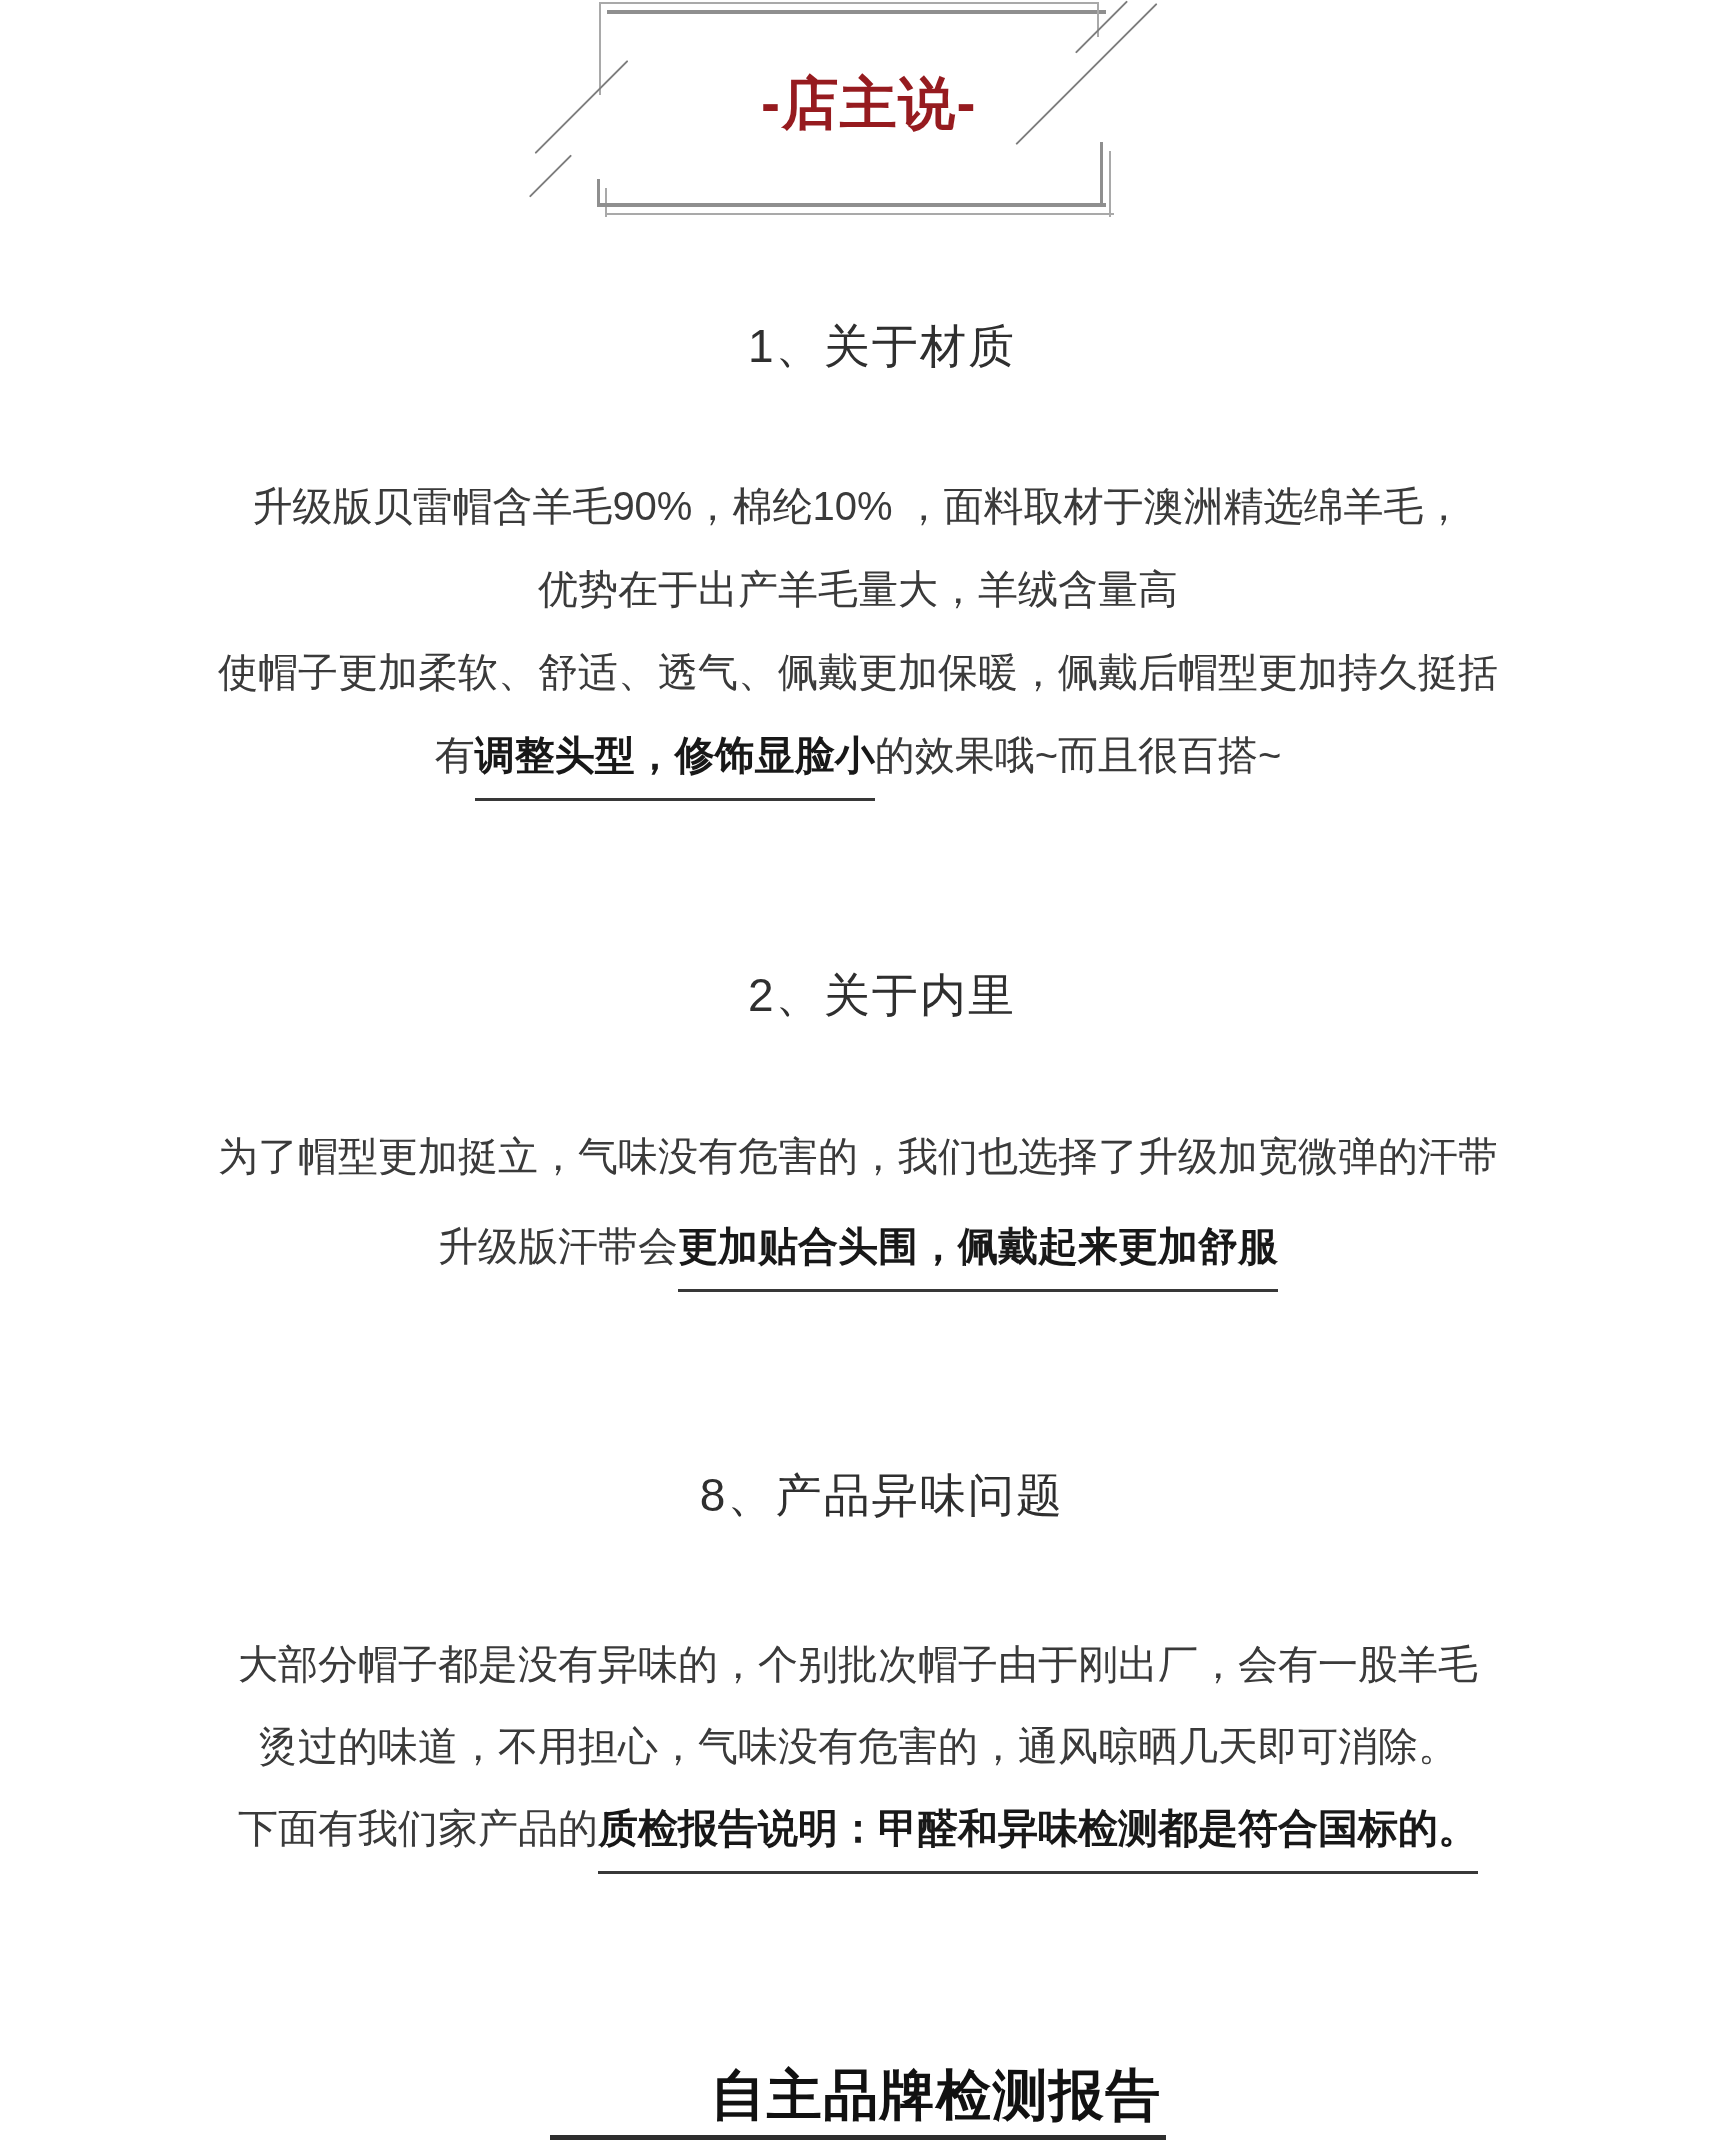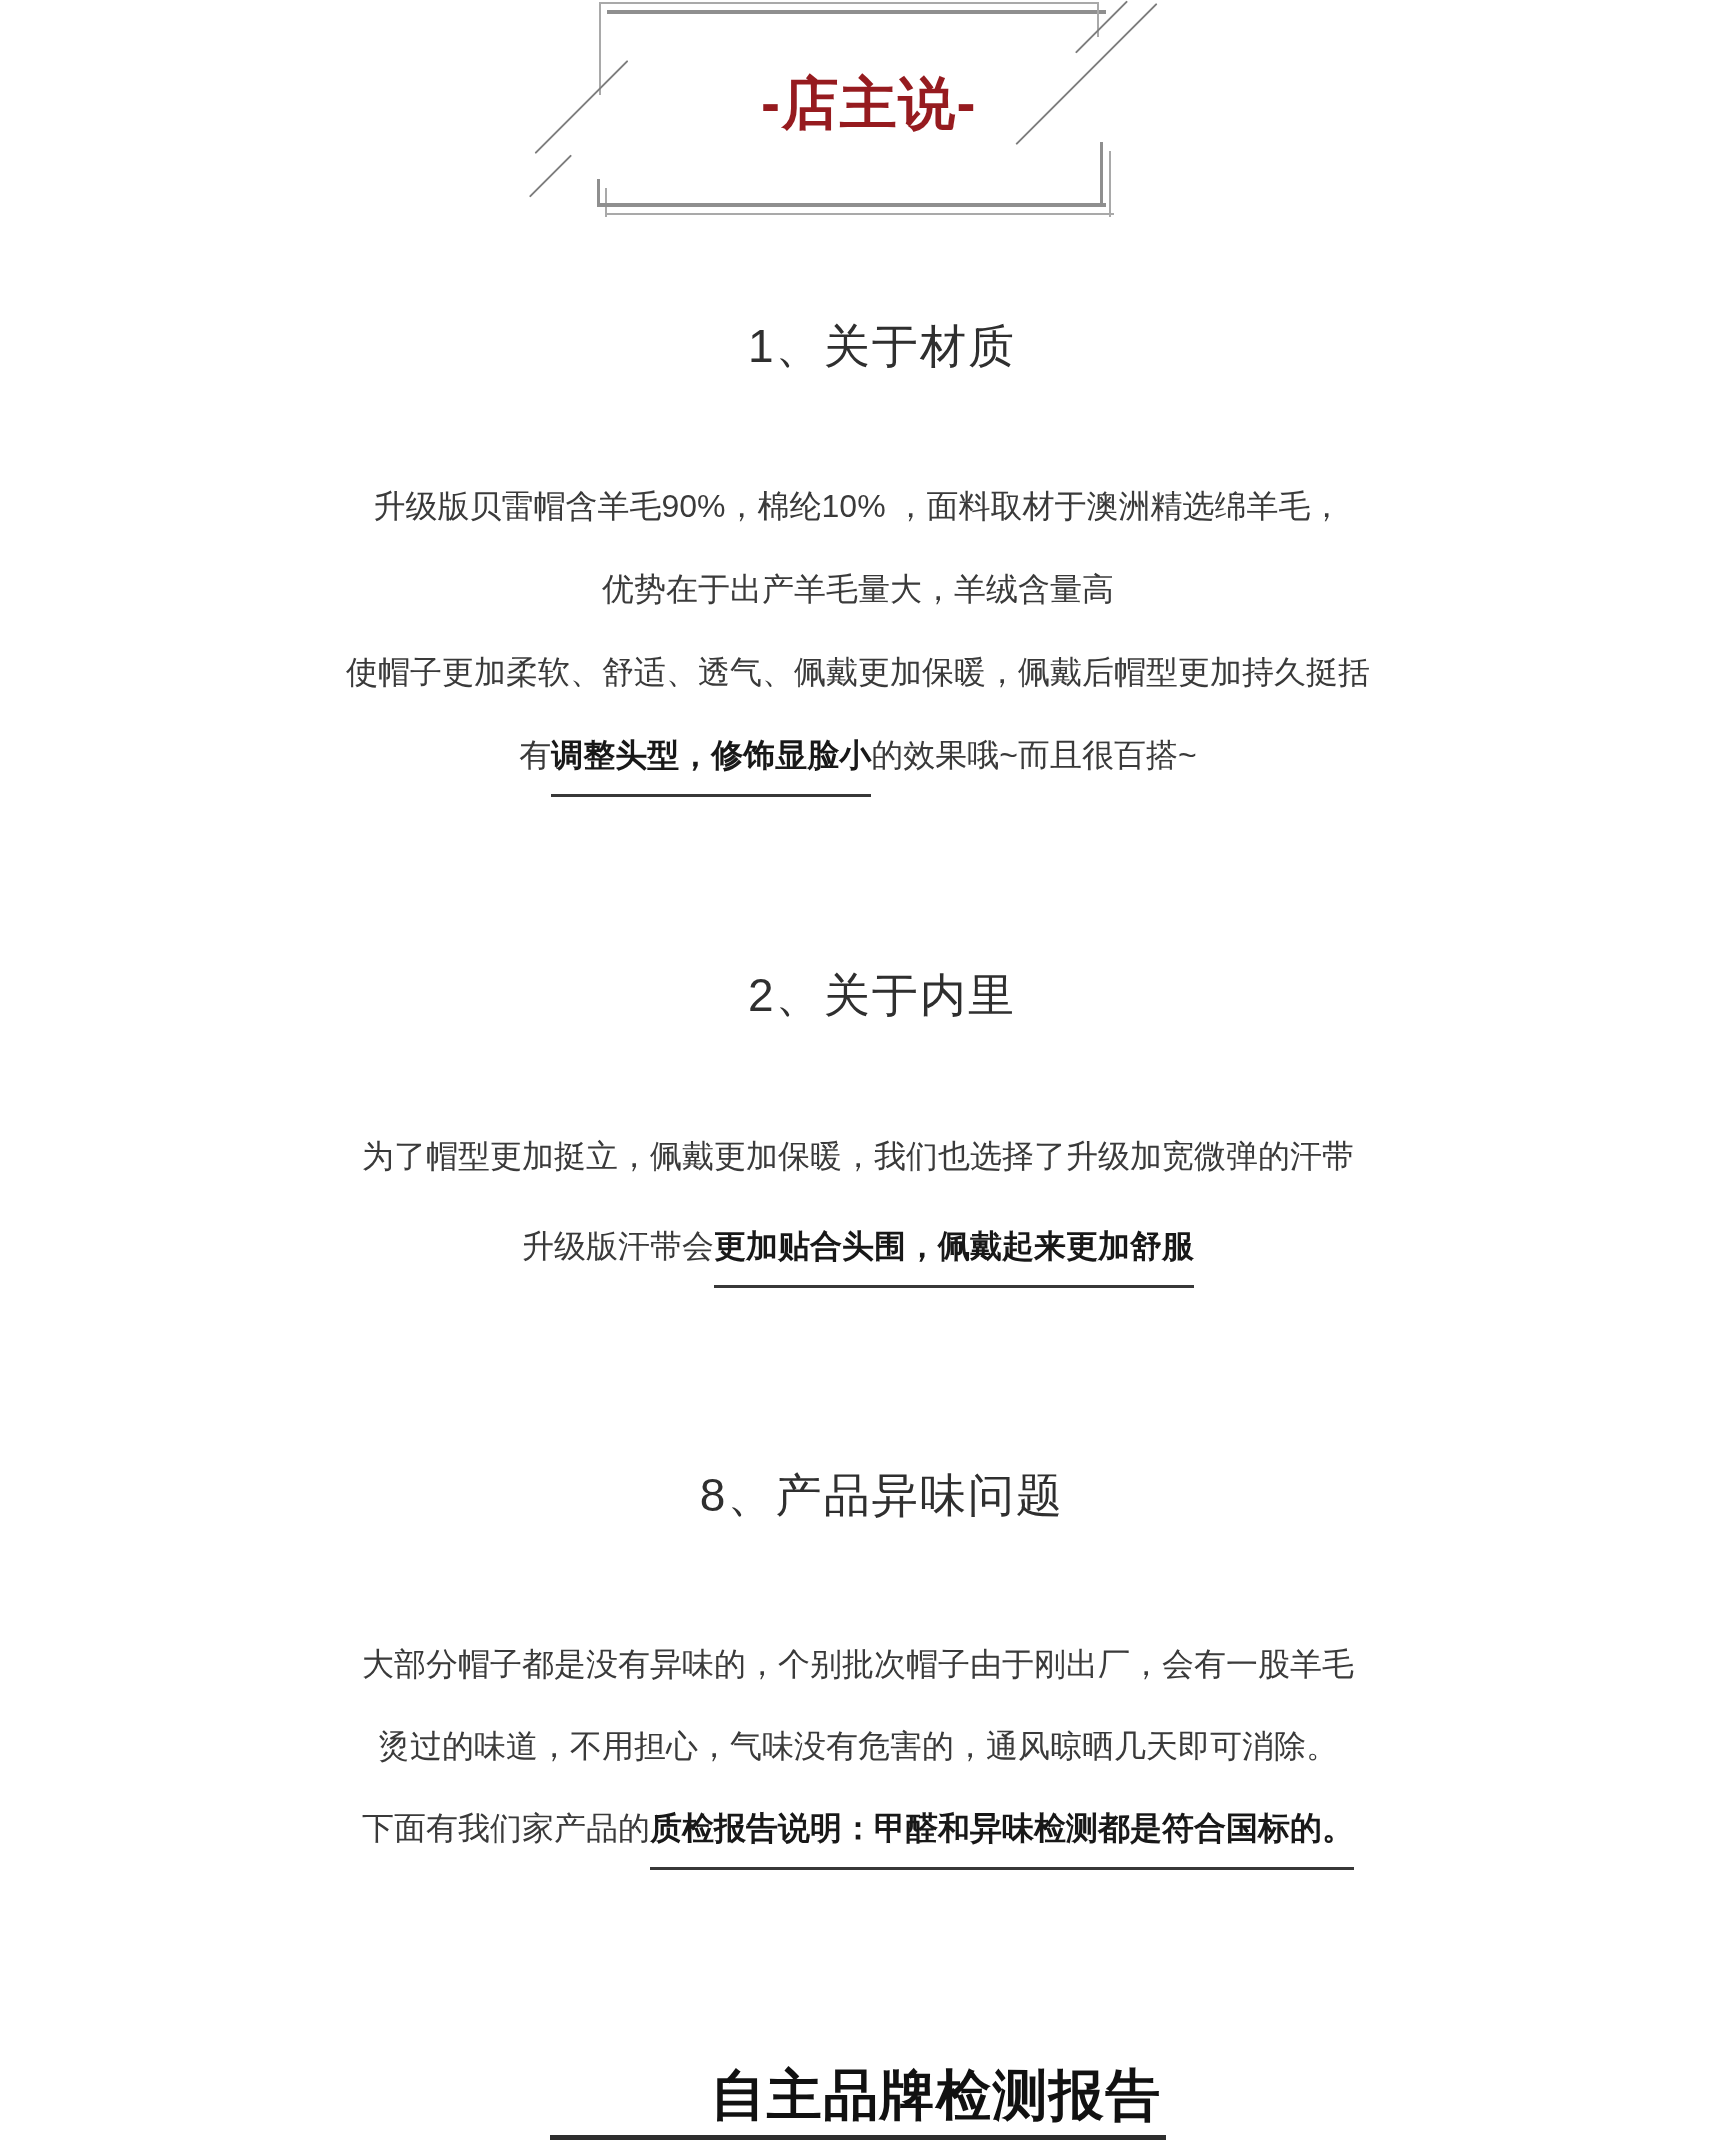--- a/index.html
+++ b/index.html
@@ -21,21 +21,21 @@
   .sec-h{
     position:absolute;left:0;right:0;height:62px;line-height:62px;margin:0;
     text-align:center;font-size:46px;font-weight:400;color:#2f2f2f;letter-spacing:2.1px;padding-left:48px;
   }
   .sec-h1{top:315px;}
   .sec-h2{top:964px;}
   .sec-h3{top:1464px;}
   
   .para{
     position:absolute;left:0;right:0;text-align:center;
-    font-size:32px;color:#3a3a3a;font-weight:400;
+    font-size:40px;color:#3a3a3a;font-weight:400;
   }
   .para .ln{display:block;}
   .p1{top:465px;}  .p1 .ln{height:83px;line-height:83px;}
   .p2{top:1111px;} .p2 .ln{height:90px;line-height:90px;}
   .p3{top:1623px;} .p3 .ln{height:82px;line-height:82px;}
   .b{font-weight:700;color:#181818;}
   .u{border-bottom:3.5px solid #383838;padding-bottom:21px;}
   
   .footer-title{
     position:absolute;left:0;right:0;top:2061px;height:69px;line-height:69px;margin:0;
@@ -74,21 +74,21 @@
 <h2 class="sec-h sec-h1">1、关于材质</h2>
 <div class="para p1">
   <div class="ln"><span>升级版贝雷帽含羊毛90%，棉纶10% ，面料取材于澳洲精选绵羊毛，</span></div>
   <div class="ln"><span>优势在于出产羊毛量大，羊绒含量高</span></div>
   <div class="ln"><span>使帽子更加柔软、舒适、透气、佩戴更加保暖，佩戴后帽型更加持久挺括</span></div>
   <div class="ln"><span>有</span><span class="b u">调整头型，修饰显脸小</span><span>的效果哦~而且很百搭~</span></div>
 </div>
 
 <h2 class="sec-h sec-h2">2、关于内里</h2>
 <div class="para p2">
-  <div class="ln"><span>为了帽型更加挺立，佩戴更加保暖，我们也选择了升级加宽微弹的汗带</span></div>
+  <div class="ln"><span>为了帽型更加挺立，气味没有危害的，我们也选择了升级加宽微弹的汗带</span></div>
   <div class="ln"><span>升级版汗带会</span><span class="b u">更加贴合头围，佩戴起来更加舒服</span></div>
 </div>
 
 <h2 class="sec-h sec-h3">8、产品异味问题</h2>
 <div class="para p3">
   <div class="ln"><span>大部分帽子都是没有异味的，个别批次帽子由于刚出厂，会有一股羊毛</span></div>
   <div class="ln"><span>烫过的味道，不用担心，气味没有危害的，通风晾晒几天即可消除。</span></div>
   <div class="ln"><span>下面有我们家产品的</span><span class="b u">质检报告说明：甲醛和异味检测都是符合国标的。</span></div>
 </div>
 

